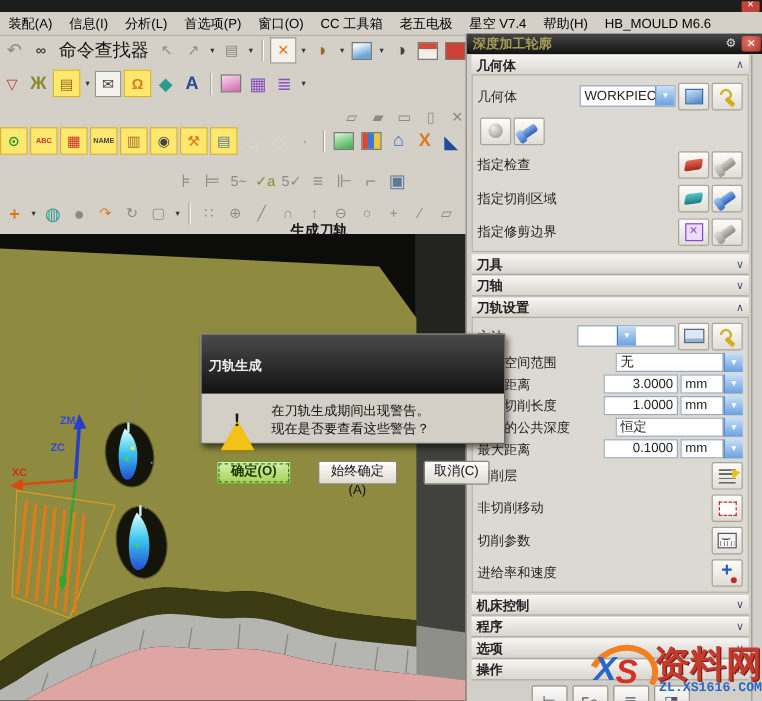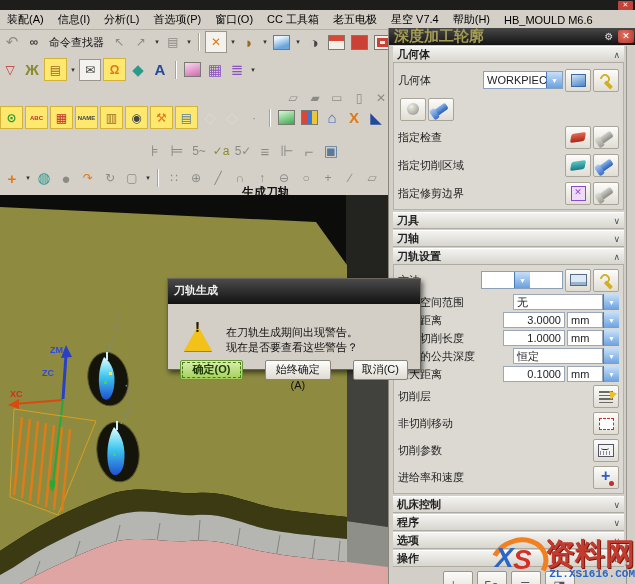--- a/index.html
+++ b/index.html
@@ -14,21 +14,21 @@
   .menubar{position:absolute;left:0;top:10px;width:635px;height:19px;background:#d4d0c8;
            border-bottom:1px solid #b5b1a8;display:flex;align-items:center;gap:0;z-index:2;
            font-size:11px;white-space:nowrap;}
   .mitem{padding:0 7px;color:#000;}
 
   
   .tbarea{position:absolute;left:0;top:29px;width:635px;height:166px;background:#d4d0c8;z-index:1;}
   .trow{position:absolute;display:flex;align-items:center;gap:2px;}
   .ticon{display:inline-flex;width:20px;height:20px;align-items:center;justify-content:center;
          font-size:12px;color:#777;flex:0 0 auto;}
-  .lbl{width:auto;font-size:11px;color:#111;padding:0 3px;}
+  .lbl{width:auto;font-size:15px;color:#111;padding:0 3px;}
   .caret{width:8px;font-size:7px;color:#333;}
   .sep{width:1px;height:18px;background:#a8a49a;border-right:1px solid #fff;margin:0 3px;}
   .gray{color:#8b8b86}.dark{color:#444}.red{color:#c03028}.orange{color:#e07818}
   .olive{color:#8a8a30}.teal{color:#2a9a8a}.navy{color:#234a9a}.blue{color:#3a6ac8}
   .purple{color:#8a52c0}.brown{color:#9a6a20}.green{color:#2a9a30}.steel{color:#5a7a9a}
   .light{color:#d8d8d2}.bold{font-weight:bold}.big{font-size:15px}
   .ybox{background:#ffe86e;border:1px solid #d4b438;width:21px;height:21px;font-size:12px;}
   .tinytext{font-size:6px;font-weight:bold;letter-spacing:0;}
   .boxed{border:1px solid #9a968c;background:#f4f2ec;}
   .orangebg{background:#f09030;color:#fff;font-size:9px;}
@@ -45,21 +45,21 @@
 
   
   .viewport{position:absolute;left:0;top:195px;width:388px;height:389px;z-index:1;background:#0c0c0a;}
 
   
   .panel{position:absolute;left:388px;top:28px;width:247px;height:556px;background:#d2cfc8;
          border-left:1px solid #8a867c;z-index:3;font-size:11px;color:#222;}
   .pdivider{position:absolute;right:9px;top:18px;bottom:0;width:1px;background:#9a968e;}
   .ptitle{height:17px;background:linear-gradient(#474747,#141414);display:flex;align-items:center;
           padding:0 2px 0 5px;}
-  .ptitle .ttl{flex:1;color:#a39b54;font-weight:bold;font-size:15px;}
+  .ptitle .ttl{flex:1;color:#a39b54;font-weight:bold;font-size:11px;}
   .pgear{width:14px;height:13px;color:#ddd;font-size:10px;text-align:center;line-height:13px;}
   .pclose{width:16px;height:13px;background:radial-gradient(circle at 40% 35%,#e07468,#b43428);
           color:#fff;font-size:9px;font-weight:bold;text-align:center;line-height:13px;
           border-radius:2px;margin-left:2px;}
   .pbody{margin:0 12px 0 4px;}
   .psec{height:15px;display:flex;align-items:center;padding:0 4px;margin-top:1px;
         background:linear-gradient(#f4f3f0,#d8d5ce);border-top:1px solid #fff;
         border-bottom:1px solid #aeaba3;font-weight:bold;}
   .psec .chev{margin-left:auto;font-size:9px;color:#44506a;font-weight:normal;}
   .grp{background:#dcd9d2;border:1px solid #b4b1a9;border-top:none;padding:2px 2px;}
@@ -114,27 +114,27 @@
   .i-feed::after{content:"";position:absolute;right:0;bottom:0;width:5px;height:5px;border-radius:50%;background:#c03028;}
   .actrow{display:flex;align-items:flex-start;justify-content:center;padding-top:4px;gap:4px;}
   .abtn{width:28px;height:26px;border:1px solid #9a968c;border-radius:2px;
         background:linear-gradient(#fbfbf9,#dcd9d0);display:inline-flex;align-items:center;
         justify-content:center;color:#556;font-size:13px;}
 
   
   .dialog{position:absolute;left:167px;top:278px;width:252px;height:90px;z-index:6;
           border:1px solid #6a665c;box-shadow:2px 3px 5px rgba(0,0,0,.55);background:#d3cfc7;}
   .dtitle{height:17px;background:linear-gradient(#4a4a4a,#121212);color:#f0f0f0;font-size:11px;
-          font-weight:bold;display:flex;align-items:flex-start;padding:4px 6px;}
+          font-weight:bold;display:flex;align-items:flex-end;padding:16px 6px;}
   .dbody{position:relative;height:72px;font-size:11px;color:#111;}
   .warnwrap{position:absolute;left:16px;top:10px;}
   .warn{width:0;height:0;border-left:14px solid transparent;border-right:14px solid transparent;
         border-bottom:25px solid #f2c218;position:relative;filter:drop-shadow(0 1px 0 #a88400);}
   .warn::after{content:"!";position:absolute;left:-3px;top:4px;font-weight:bold;font-size:15px;color:#1a1a1a;}
-  .dmsg{position:absolute;left:58px;top:21px;line-height:15px;}
+  .dmsg{position:absolute;left:58px;top:8px;line-height:15px;}
   .dbtns{position:absolute;left:0;right:0;top:56px;display:flex;padding:0 12px;gap:22px;}
   .dbtn{height:18px;font-size:11px;border:1px solid #8a867c;border-radius:2px;
         background:linear-gradient(#fdfdfb,#dedbd2);padding:0 8px;line-height:16px;text-align:center;color:#111;}
   .dbtn.ok{background:linear-gradient(#d9efad,#a3cf58);border-color:#6a9a30;
         outline:1px dashed #4a7a20;outline-offset:-3px;font-weight:bold;color:#1a3a00;width:70px;}
   .dbtn.alw{width:74px;}
   .dbtn.cnl{width:58px;}
 
   
   .wm{position:absolute;right:0px;bottom:2px;z-index:8;display:flex;align-items:center;height:46px;}

